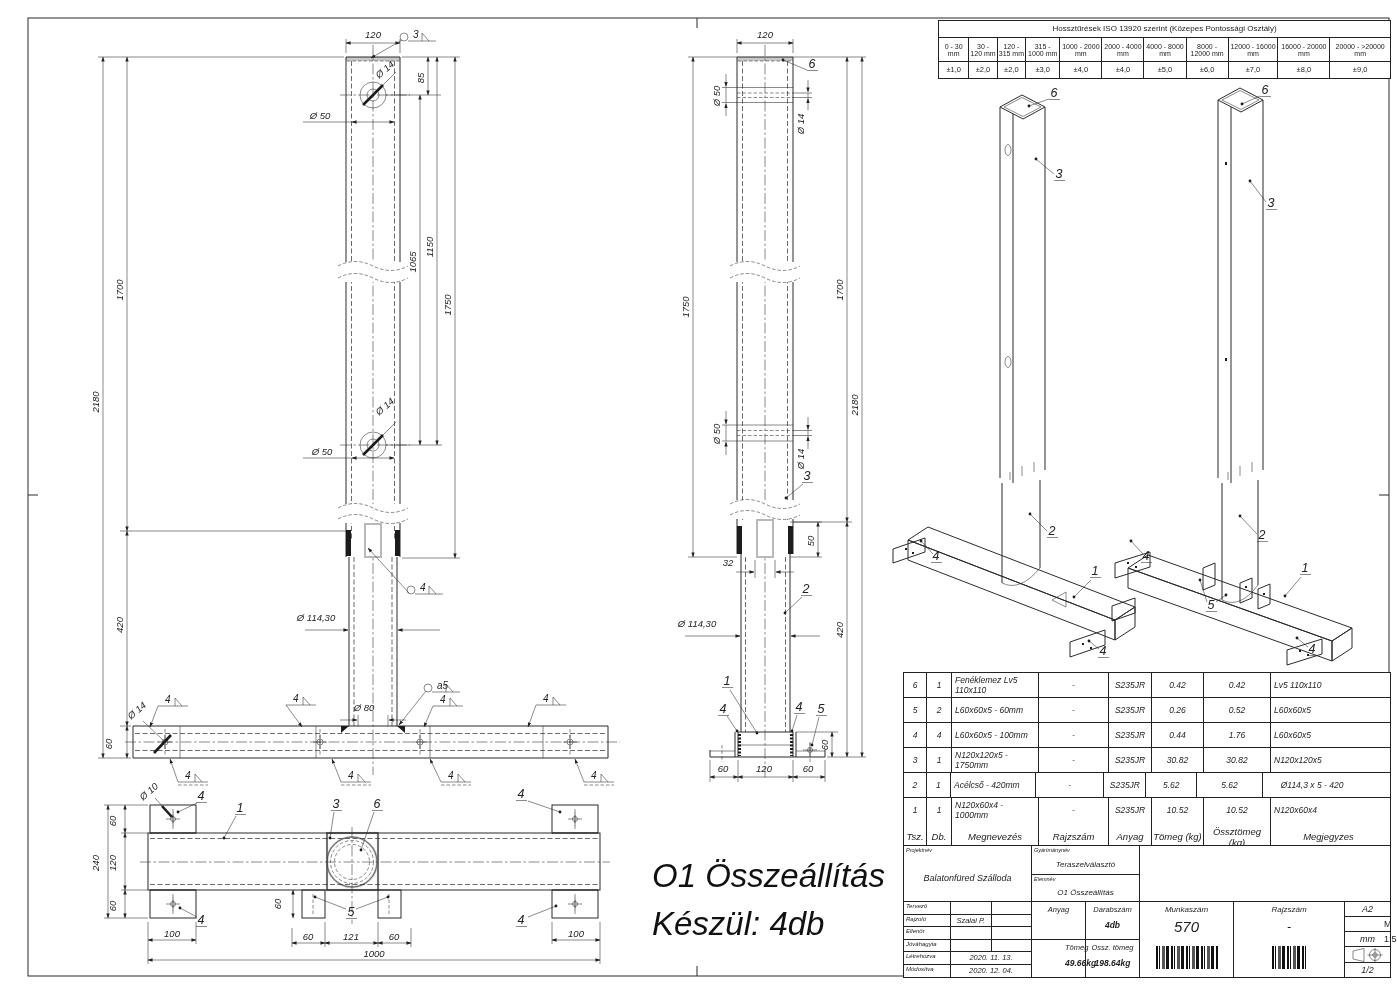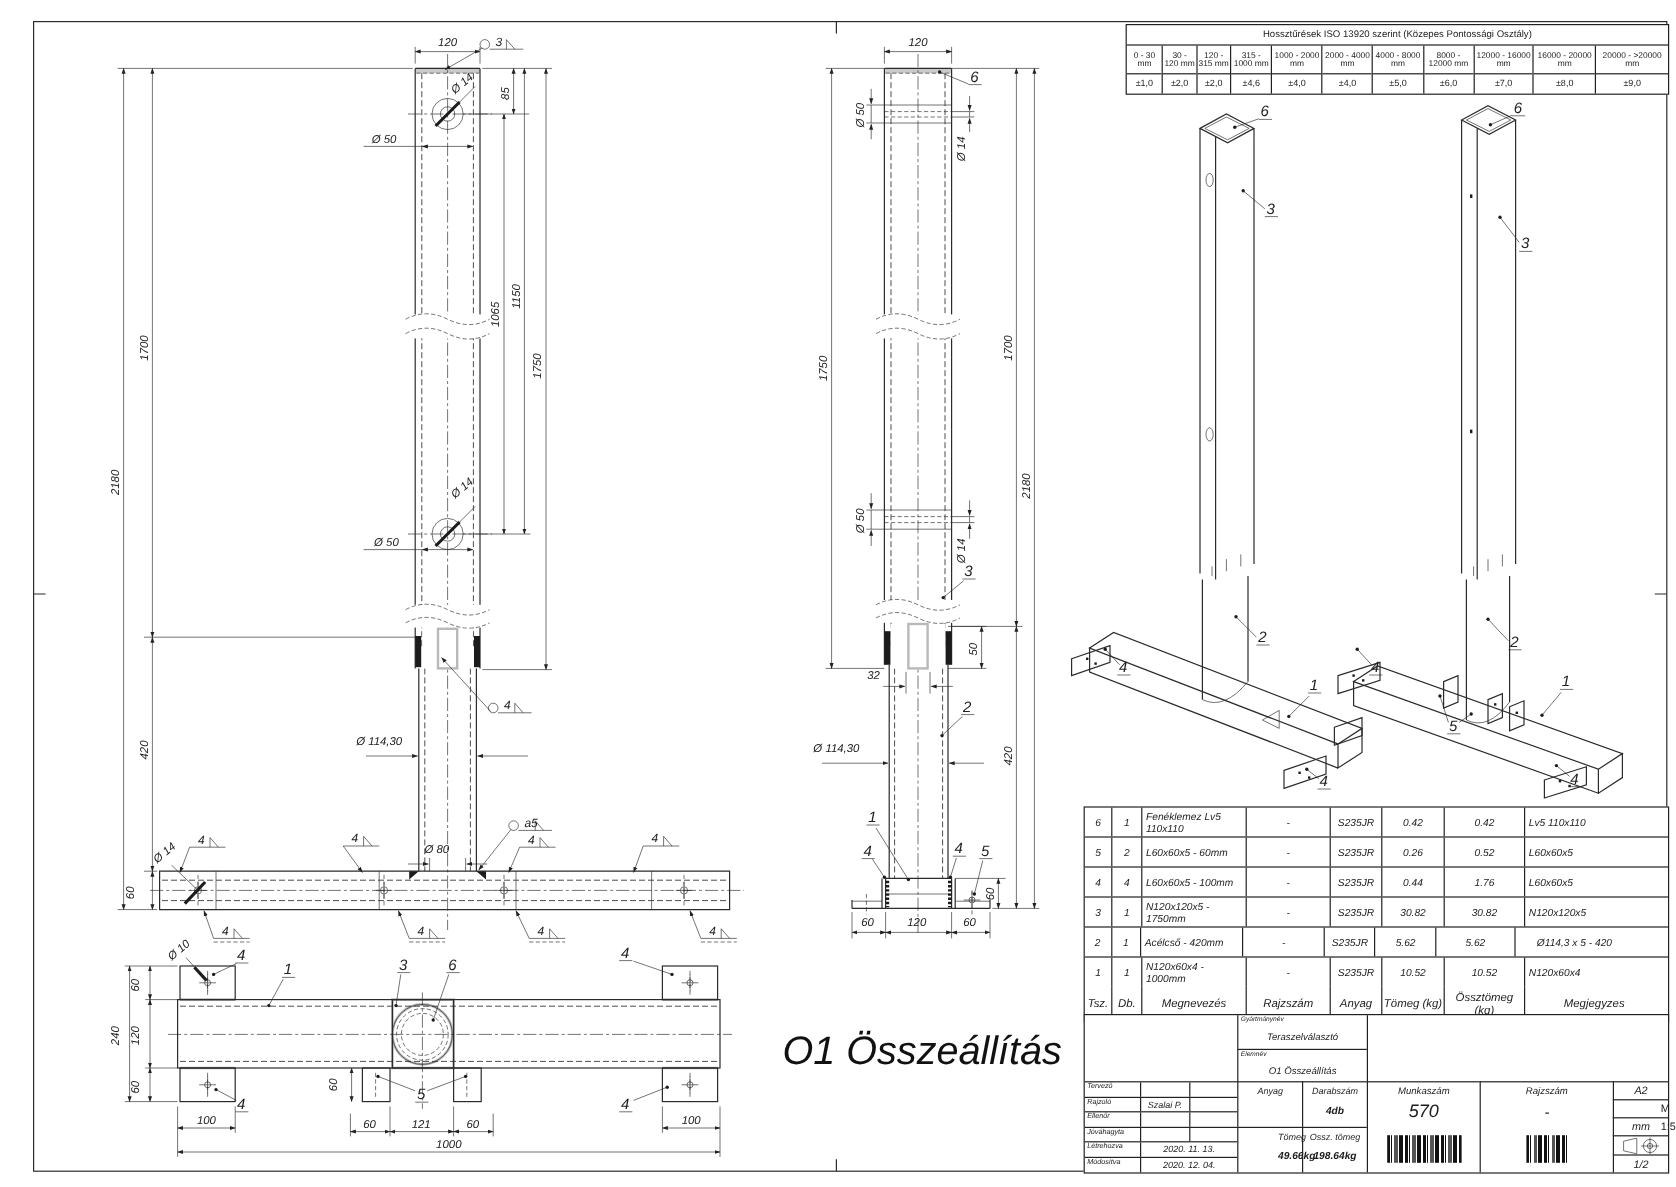--- a/index.html
+++ b/index.html
@@ -498,21 +498,21 @@
         <div class="col" style="width: 28px;">
           <div class="rng">30 - 120 mm</div>
           <div class="tv">±2,0</div>
         </div>
         <div class="col" style="width: 28px;">
           <div class="rng">120 - 315 mm</div>
           <div class="tv">±2,0</div>
         </div>
         <div class="col" style="width: 34px;">
           <div class="rng">315 - 1000 mm</div>
-          <div class="tv">±4,6</div>
+          <div class="tv">±3,0</div>
         </div>
         <div class="col" style="width: 42px;">
           <div class="rng">1000 - 2000 mm</div>
           <div class="tv">±4,0</div>
         </div>
         <div class="col" style="width: 42px;">
           <div class="rng">2000 - 4000 mm</div>
           <div class="tv">±4,0</div>
         </div>
         <div class="col" style="width: 42px;">
@@ -607,20 +607,24 @@
         <div class="cell" style="width: 87px;">Megnevezés</div>
         <div class="cell" style="width: 70px;">Rajzszám</div>
         <div class="cell" style="width: 43px;">Anyag</div>
         <div class="cell" style="width: 52px;">Tömeg (kg)</div>
         <div class="cell" style="width: 67px;">Össztömeg (kg)</div>
         <div class="cell" style="width: 115px;">Megjegyzes</div>
       </div>
 </div>
 
 <div class="tb">
+  <div class="bx" style="left:0;top:0;width:127px;height:55px;border-left:none;border-top:none;">
+    <span class="lab">Projektnév</span>
+    <span class="val">Balatonfüred Szálloda</span>
+  </div>
   <div class="bx" style="left:127px;top:0;width:108px;height:28px;border-top:none;">
     <span class="lab">Gyártmánynév</span>
     <span class="val" style="font-size:8px;">Teraszelválasztó</span>
   </div>
   <div class="bx" style="left:127px;top:28px;width:108px;height:27px;">
     <span class="lab">Elemnév</span>
     <span class="val" style="font-size:8px;">O1 Összeállítás</span>
   </div>
   <div class="bx" style="left:235px;top:0;width:251px;height:55px;border-top:none;border-right:none;"></div>
   <div id="tb-rows" style="position:absolute;left:0;top:55px;width:127px;height:76px;">
@@ -691,15 +695,16 @@
       <circle cx="24" cy="7" r="5.5" class="t"></circle>
           <circle cx="24" cy="7" r="2.2" class="t"></circle>
       <path class="t" d="M16.5,7 H31.5 M24,-0.5 V14.5"></path>
     </svg>
   </div>
   <div class="bx" style="left:440px;top:116px;width:46px;height:15px;border-right:none;text-align:center;font-size:9px;font-style:italic;line-height:15px;">1/2</div>
 </div>
 
 <div class="bigtitle">
   <div>O1 Összeállítás</div>
+  <div>Készül: 4db</div>
 </div>
 
 </div>
 
 </body></html>

